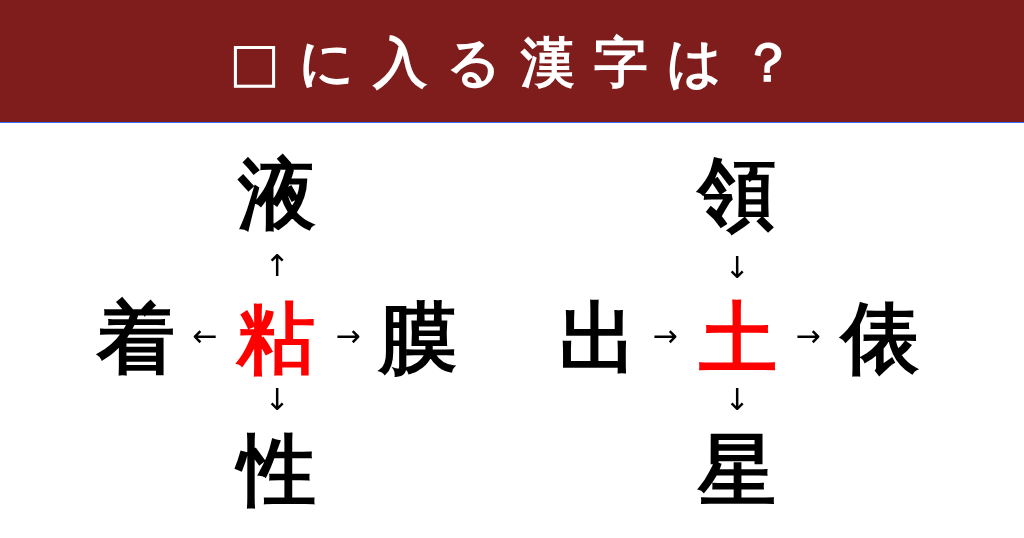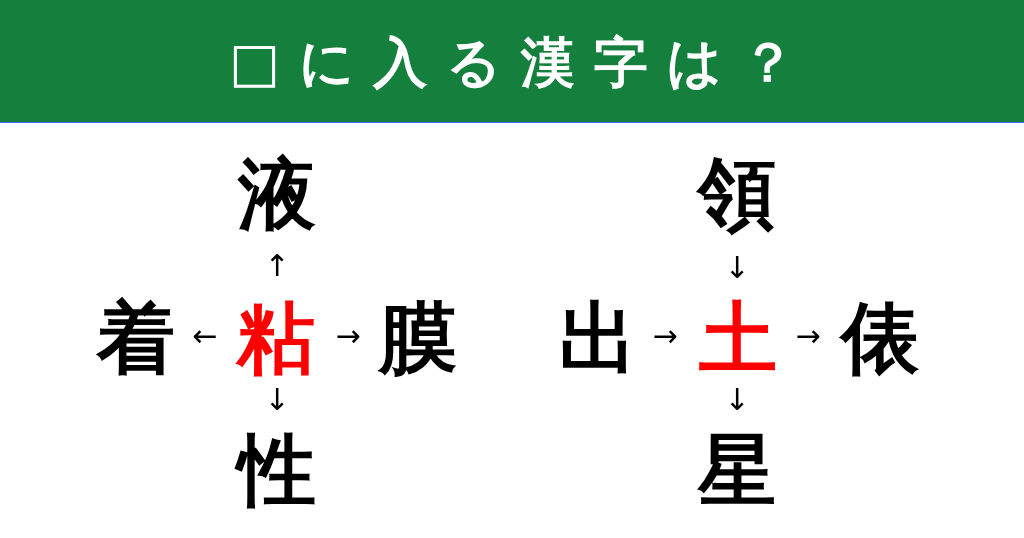--- a/index.html
+++ b/index.html
@@ -15,21 +15,21 @@
     position: relative;
     width: 1024px;
     height: 538px;
     background: #ffffff;
   }
   .header {
     position: absolute;
     left: 0; top: 0;
     width: 1024px;
     height: 123px;
-    background: #15803d;
+    background: #7f1d1d;
     border-bottom: 1px solid #3a6bff;
     box-sizing: border-box;
   }
   .title {
     position: absolute;
     left: 0; top: 28px;
     width: 1024px;
     text-align: center;
     color: #ffffff;
     font-size: 54px;

